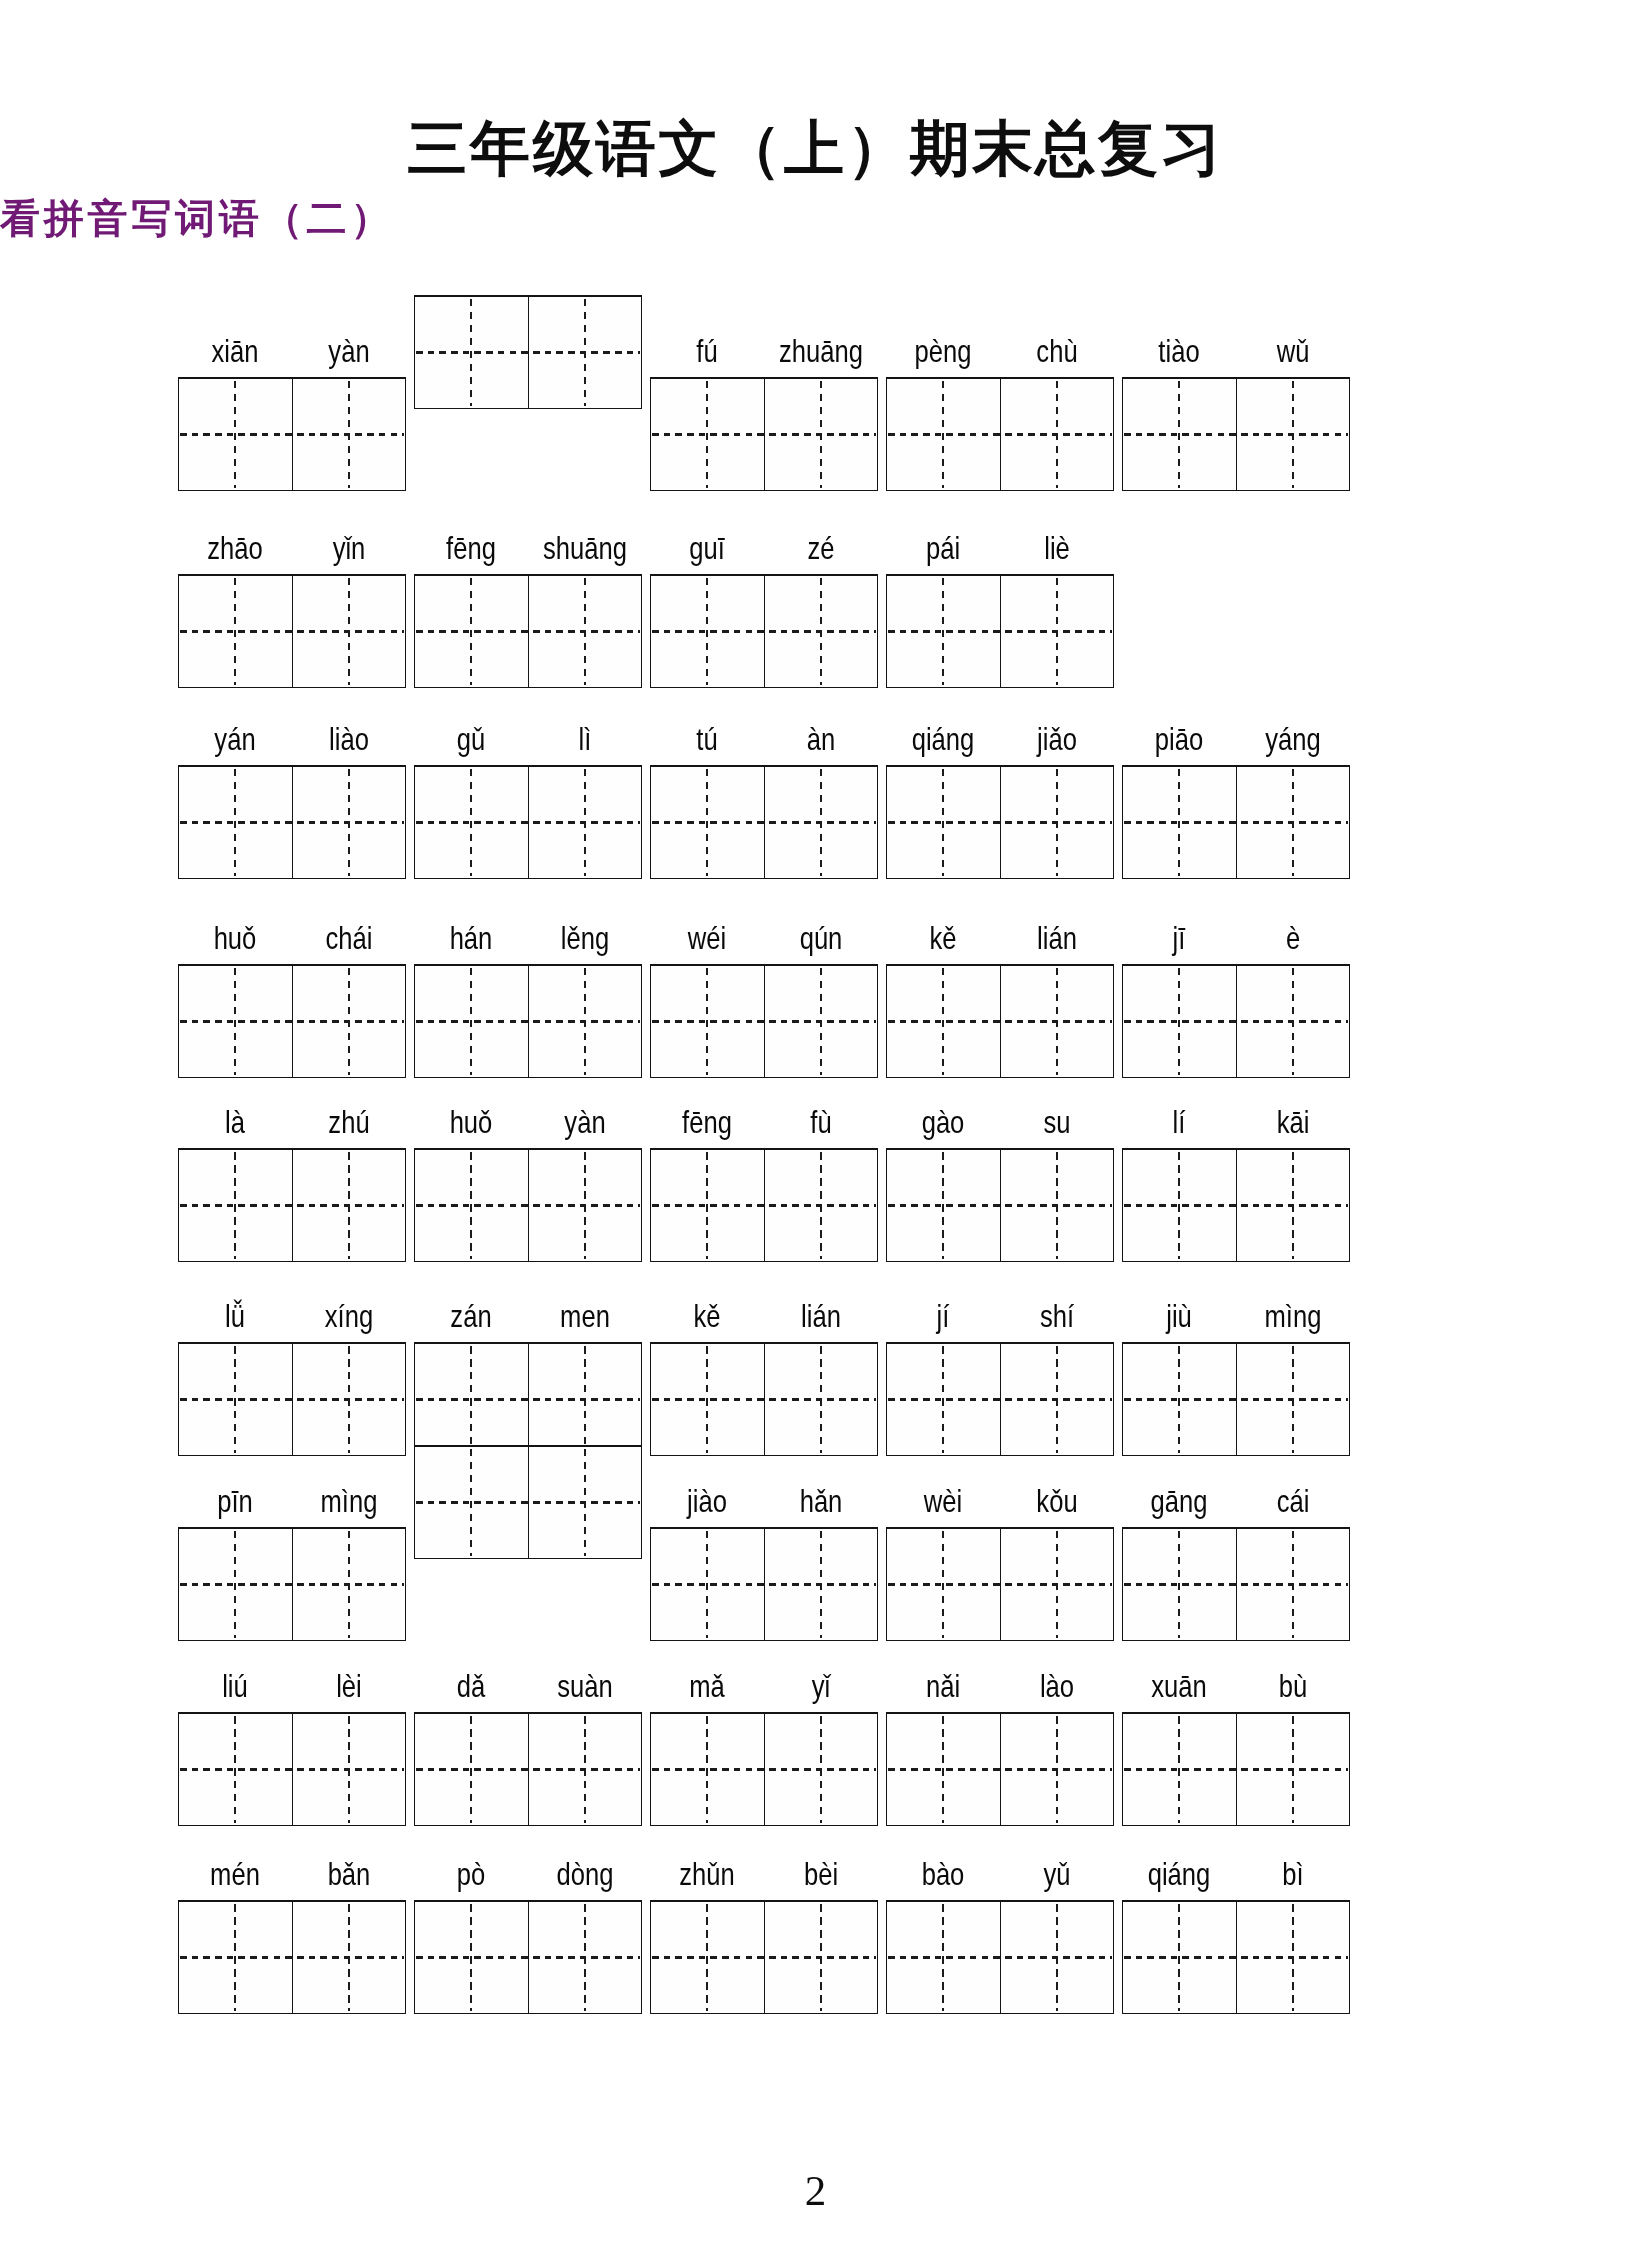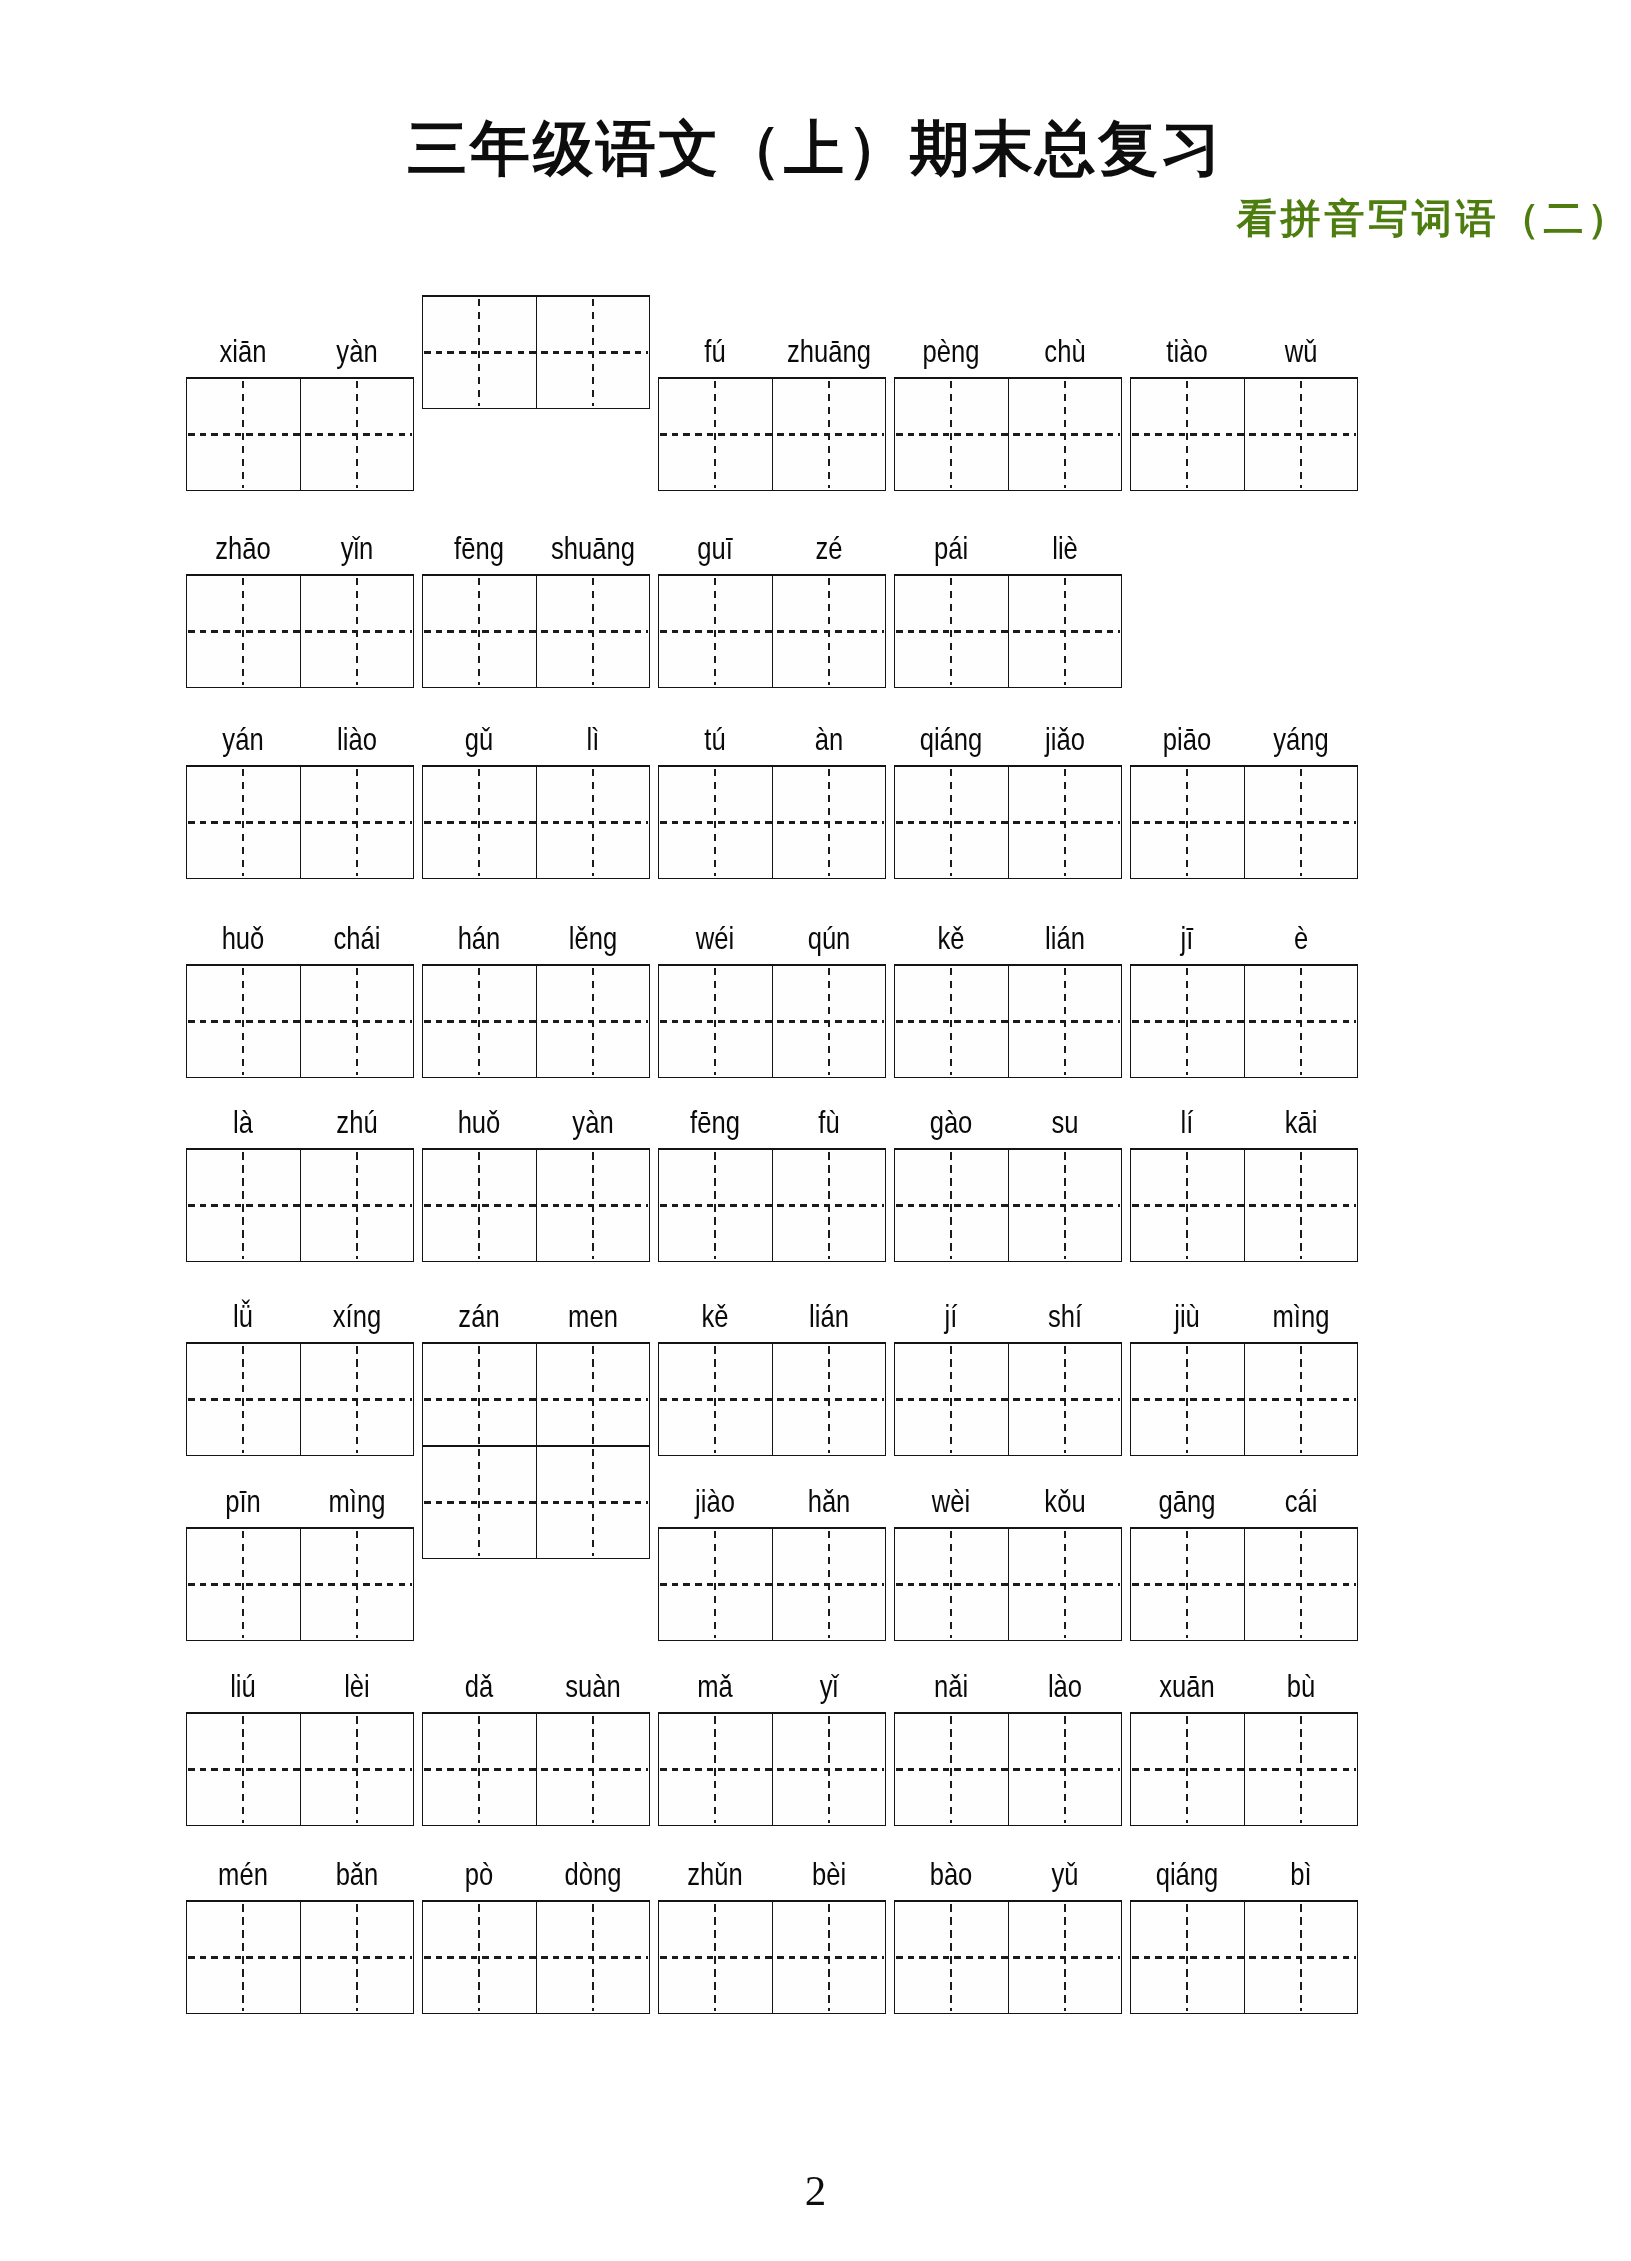--- a/index.html
+++ b/index.html
@@ -28,34 +28,34 @@
     line-height: 1.05;
     letter-spacing: 2.8px;
     color: #0d0d0d;
   }
 
   .subtitle {
     position: absolute;
     top: 197px;
     left: 0;
     width: 100%;
-    text-align: right;
+    text-align: left;
     font-family: "Liberation Sans", "DejaVu Sans", sans-serif;
     font-weight: bold;
     font-size: 40px;
     line-height: 1.05;
     letter-spacing: 3.8px;
-    color: #4d7c0f;
+    color: #701a75;
   }
 
   .rows-layer { position: absolute; inset: 0; }
 
   .word-row {
     position: absolute;
-    left: 186px;
+    left: 178px;
     display: flex;
     column-gap: 22.5px;
     gap: 8px;
   }
 
   .word-group { width: 228px; }
 
   .pinyin-pair {
     height: 82px;
     display: flex;

